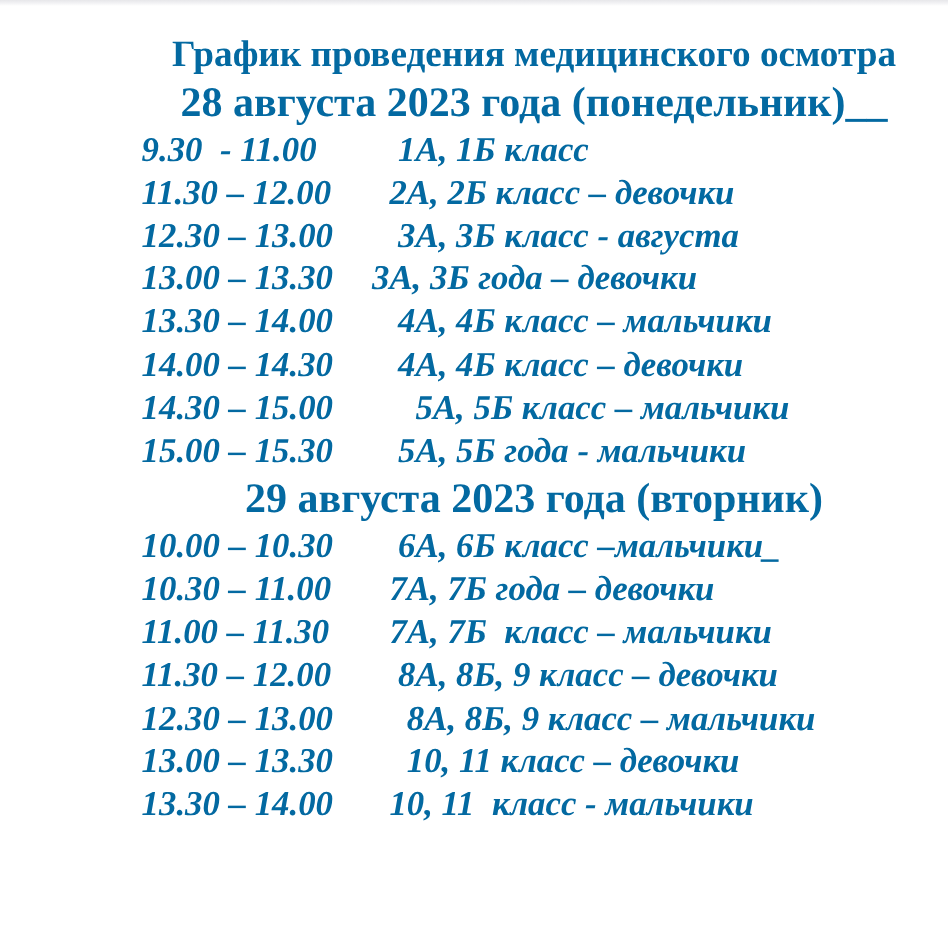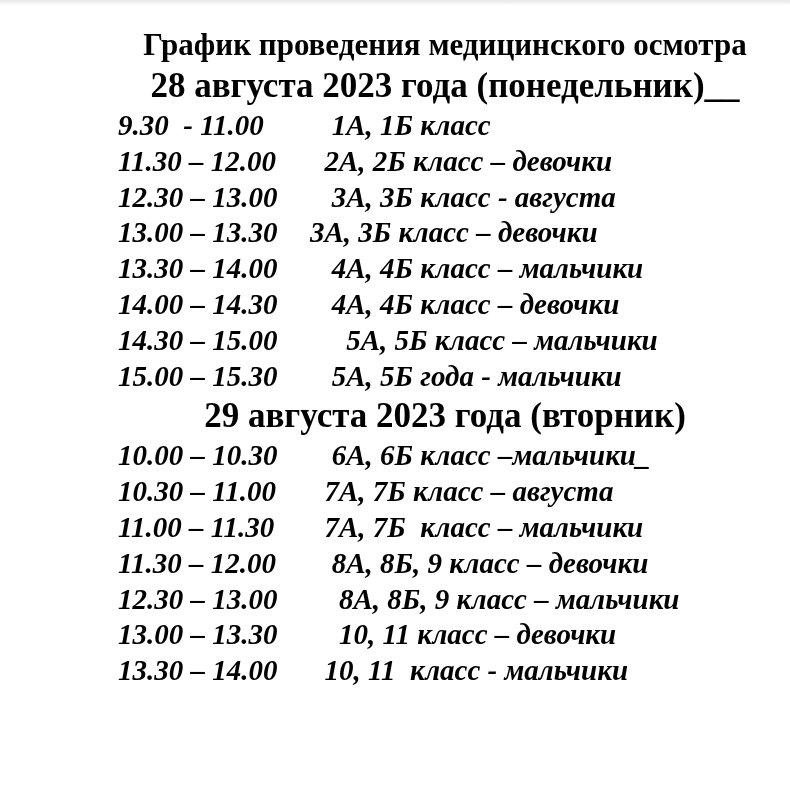--- a/index.html
+++ b/index.html
@@ -8,21 +8,21 @@
     background: #ffffff;
   }
   .page {
     position: relative;
     width: 790px;
     height: 789px;
     background: #ffffff;
     overflow: hidden;
     font-family: "Liberation Serif", "DejaVu Serif", serif;
     font-weight: 700;
-    color: #000000;
+    color: #0369a1;
   }
   .top-edge {
     position: absolute;
     top: 0; left: 0; right: 0;
     height: 5px;
     background: linear-gradient(to bottom, #e7e7ea 0%, #f3f3f5 55%, #ffffff 100%);
   }
   .content {
     padding-top: 26px;
   }
@@ -65,28 +65,28 @@
 
 <div class="page">
   <div class="top-edge"></div>
   <div class="content">
     <div class="doc-title">График проведения медицинского осмотра</div>
     <div id="days">
         <div class="day-header"><span class="underlined">28 августа 2023 года (понедельник)__</span></div>
         <div class="row"><span class="time">9.30  - 11.00</span><span class="label">   1А, 1Б класс</span></div>
         <div class="row"><span class="time">11.30 – 12.00</span><span class="label">  2А, 2Б класс – девочки</span></div>
         <div class="row"><span class="time">12.30 – 13.00</span><span class="label">   3А, 3Б класс - августа</span></div>
-        <div class="row"><span class="time">13.00 – 13.30</span><span class="label">3А, 3Б класс – девочки</span></div>
+        <div class="row"><span class="time">13.00 – 13.30</span><span class="label">3А, 3Б года – девочки</span></div>
         <div class="row"><span class="time">13.30 – 14.00</span><span class="label">   4А, 4Б класс – мальчики</span></div>
         <div class="row"><span class="time">14.00 – 14.30</span><span class="label">   4А, 4Б класс – девочки</span></div>
         <div class="row"><span class="time">14.30 – 15.00</span><span class="label">     5А, 5Б класс – мальчики</span></div>
         <div class="row"><span class="time">15.00 – 15.30</span><span class="label">   5А, 5Б года - мальчики</span></div>
         <div class="day-header"><span class="underlined">29 августа 2023 года (вторник)</span></div>
         <div class="row"><span class="time">10.00 – 10.30</span><span class="label">   6А, 6Б класс –мальчики_</span></div>
-        <div class="row"><span class="time">10.30 – 11.00</span><span class="label">  7А, 7Б класс – августа</span></div>
+        <div class="row"><span class="time">10.30 – 11.00</span><span class="label">  7А, 7Б года – девочки</span></div>
         <div class="row"><span class="time">11.00 – 11.30</span><span class="label">  7А, 7Б  класс – мальчики</span></div>
         <div class="row"><span class="time">11.30 – 12.00</span><span class="label">   8А, 8Б, 9 класс – девочки</span></div>
         <div class="row"><span class="time">12.30 – 13.00</span><span class="label">    8А, 8Б, 9 класс – мальчики</span></div>
         <div class="row"><span class="time">13.00 – 13.30</span><span class="label">    10, 11 класс – девочки</span></div>
         <div class="row"><span class="time">13.30 – 14.00</span><span class="label">  10, 11  класс - мальчики</span></div>
       </div>
   </div>
 </div>
 
 </body></html>

